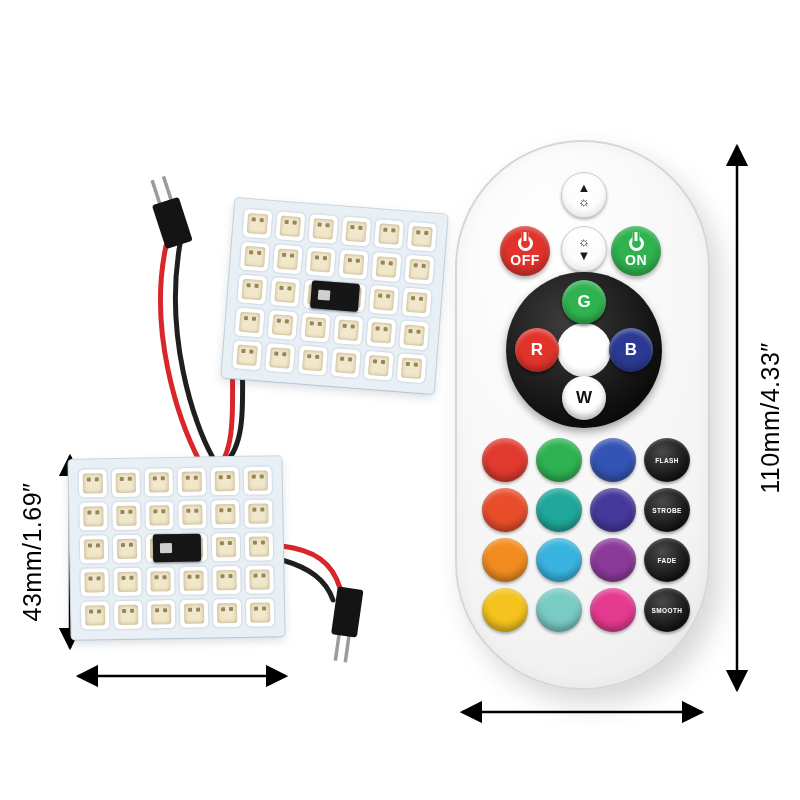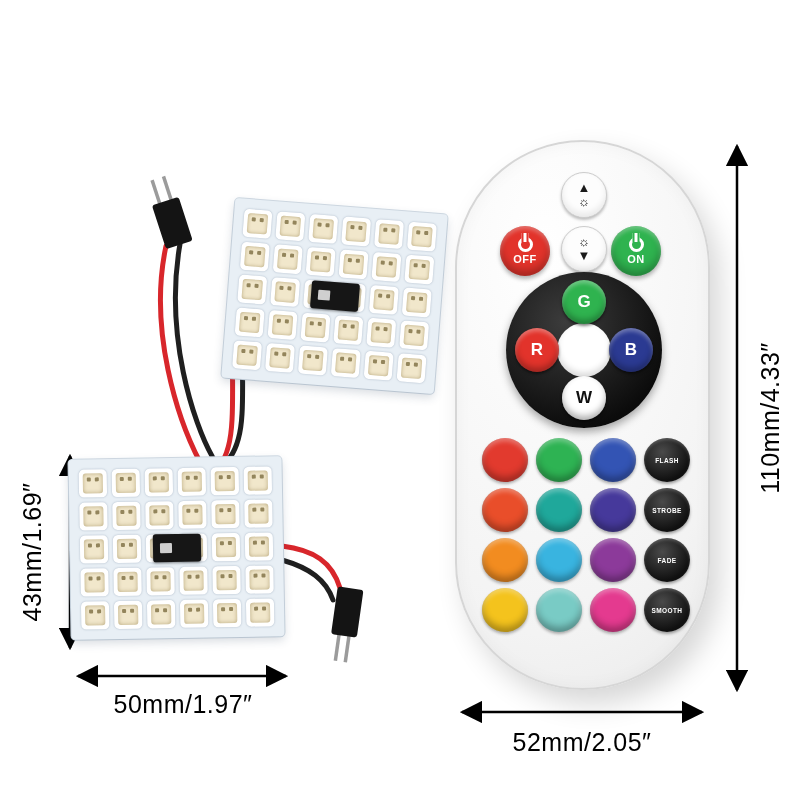--- a/index.html
+++ b/index.html
@@ -85,21 +85,21 @@
   .on-btn  { left:154px; background:var(--on,#2fb34f); --btnbg:var(--on,#2fb34f); }
   .power-icon {
     width:15px; height:15px; border:3px solid #fff; border-radius:50%;
     position:relative; margin-bottom:2px;
   }
   .power-icon::before {
     content:""; position:absolute; left:50%; top:-7px; transform:translateX(-50%);
     width:3px; height:9px; background:#ffffff;
     border-left:2px solid var(--btnbg); border-right:2px solid var(--btnbg);
   }
-  .power-label { font-size:11px; font-weight:bold; letter-spacing:.5px; line-height:1; }
+  .power-label { font-size:14px; font-weight:bold; letter-spacing:.5px; line-height:1; }
 
   .pad {
     position:absolute; left:49px; top:130px; width:156px; height:156px;
     border-radius:50%;
     background:radial-gradient(circle at 38% 32%, #3c3c3c, #0b0b0b 75%);
     box-shadow:0 4px 9px rgba(0,0,0,.35);
   }
   .pad-btn {
     width:44px; height:44px; font-weight:bold; color:#fff; font-size:17px;
     box-shadow:0 2px 3px rgba(0,0,0,.5), inset 0 -4px 6px rgba(0,0,0,.3), inset 0 3px 4px rgba(255,255,255,.35);
@@ -409,16 +409,14 @@
         <div class="color-btn" style="background: rgb(140, 58, 154);"></div>
         <div class="fn-btn">FADE</div>
         <div class="color-btn" style="background: rgb(244, 195, 29);"></div>
         <div class="color-btn" style="background: rgb(121, 203, 197);"></div>
         <div class="color-btn" style="background: rgb(228, 58, 143);"></div>
         <div class="fn-btn">SMOOTH</div>
       </div>
   </div>
 
   <div class="dim-label vertical" style="left:32px; top:552px;">43mm/1.69″</div>
-  <div class="dim-label" style="left:183px; top:704px;">50mm/1.97″</div>
   <div class="dim-label vertical" style="left:770px; top:418px;">110mm/4.33″</div>
-  <div class="dim-label" style="left:582px; top:742px;">52mm/2.05″</div>
 </div>
 
 </body></html>

